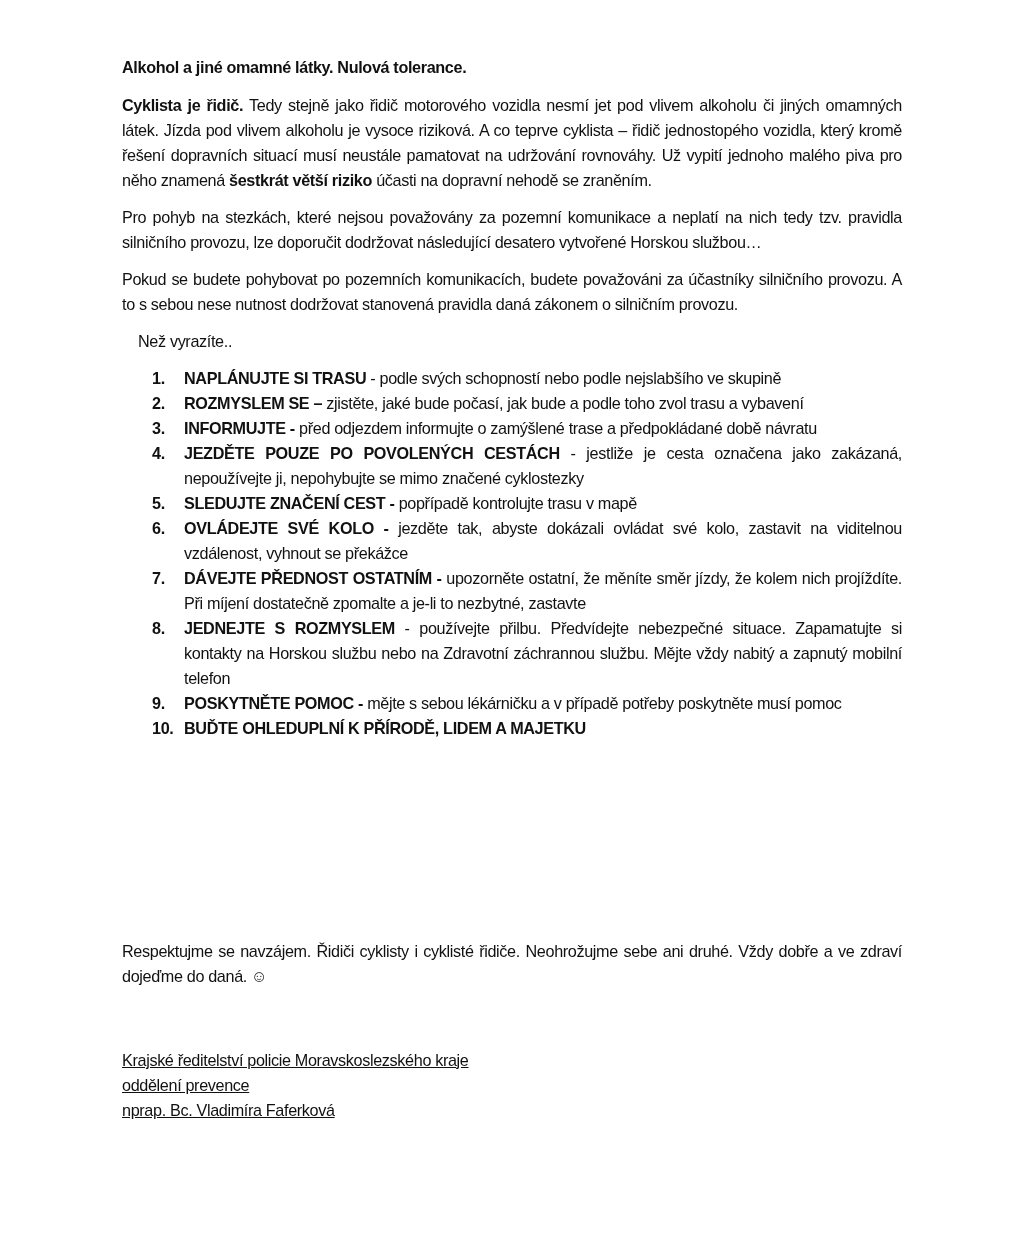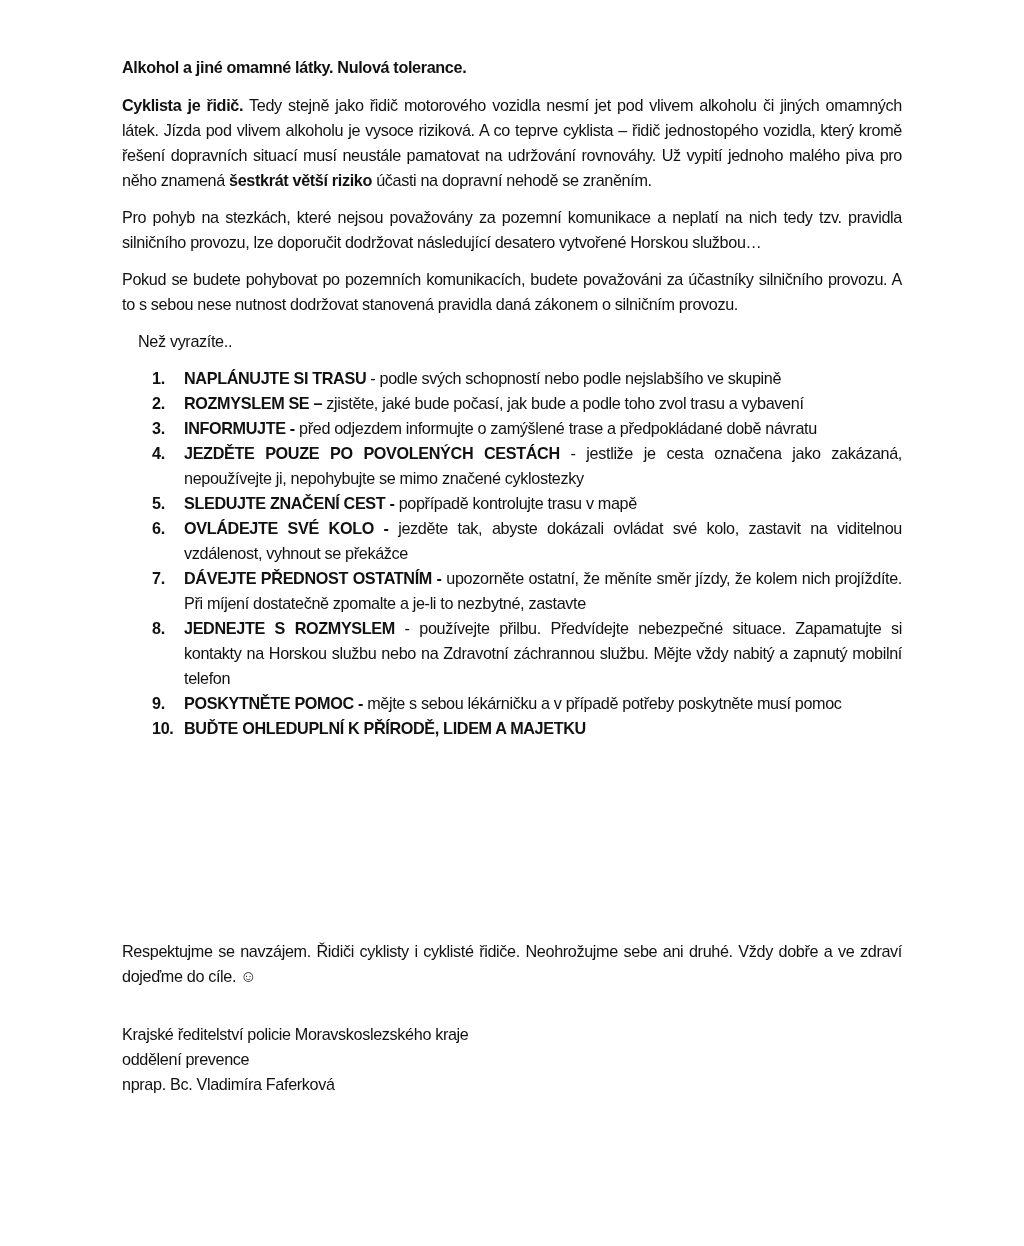--- a/index.html
+++ b/index.html
@@ -61,23 +61,24 @@
     .closing {
       position: absolute;
       left: 122px;
       top: 939px;
       width: 780px;
       margin: 0;
     }
     .signature {
       position: absolute;
       left: 122px;
-      top: 1022px;
+      top: 1048px;
       width: 780px;
       letter-spacing: -0.35px;
+      text-decoration: underline;
     }
     .signature div { margin: 0; }
   </style>
 </head>
 <body>
 
 <div class="page">
   <div class="title">Alkohol a jiné omamné látky. Nulová tolerance.</div>
 
   <p><b>Cyklista je řidič.</b><span> Tedy stejně jako řidič motorového vozidla nesmí jet pod vlivem alkoholu či jiných omamných látek. Jízda pod vlivem alkoholu je vysoce riziková. A co teprve cyklista – řidič jednostopého vozidla, který kromě řešení dopravních situací musí neustále pamatovat na udržování rovnováhy. Už vypití jednoho malého piva pro něho znamená </span><b>šestkrát větší riziko</b><span> účasti na dopravní nehodě se zraněním.</span></p>
@@ -95,19 +96,19 @@
     <li><span class="num">4.</span><b>JEZDĚTE POUZE PO POVOLENÝCH CESTÁCH</b><span> - jestliže je cesta označena jako zakázaná, nepoužívejte ji, nepohybujte se mimo značené cyklostezky</span></li>
     <li><span class="num">5.</span><b>SLEDUJTE ZNAČENÍ CEST -</b><span> popřípadě kontrolujte trasu v mapě</span></li>
     <li><span class="num">6.</span><b>OVLÁDEJTE SVÉ KOLO -</b><span> jezděte tak, abyste dokázali ovládat své kolo, zastavit na viditelnou vzdálenost, vyhnout se překážce</span></li>
     <li><span class="num">7.</span><b>DÁVEJTE PŘEDNOST OSTATNÍM -</b><span> upozorněte ostatní, že měníte směr jízdy, že kolem nich projíždíte. Při míjení dostatečně zpomalte a je-li to nezbytné, zastavte</span></li>
     <li><span class="num">8.</span><b>JEDNEJTE S ROZMYSLEM</b><span> - používejte přilbu. Předvídejte nebezpečné situace. Zapamatujte si kontakty na Horskou službu nebo na Zdravotní záchrannou službu. Mějte vždy nabitý a zapnutý mobilní telefon</span></li>
     <li><span class="num">9.</span><b>POSKYTNĚTE POMOC -</b><span> mějte s sebou lékárničku a v případě potřeby poskytněte musí pomoc</span></li>
     <li class="last"><span class="num">10.</span><b>BUĎTE OHLEDUPLNÍ K PŘÍRODĚ, LIDEM A MAJETKU</b><span></span></li>
   </ol>
 </div>
 
-<p class="closing">Respektujme se navzájem. Řidiči cyklisty i cyklisté řidiče. Neohrožujme sebe ani druhé. Vždy dobře a ve zdraví dojeďme do cíle. ☺</p>
+<p class="closing">Respektujme se navzájem. Řidiči cyklisty i cyklisté řidiče. Neohrožujme sebe ani druhé. Vždy dobře a ve zdraví dojeďme do daná. ☺</p>
 
 <div class="signature">
   <div>Krajské ředitelství policie Moravskoslezského kraje</div>
   <div>oddělení prevence</div>
   <div>nprap. Bc. Vladimíra Faferková</div>
 </div>
 
 </body></html>

